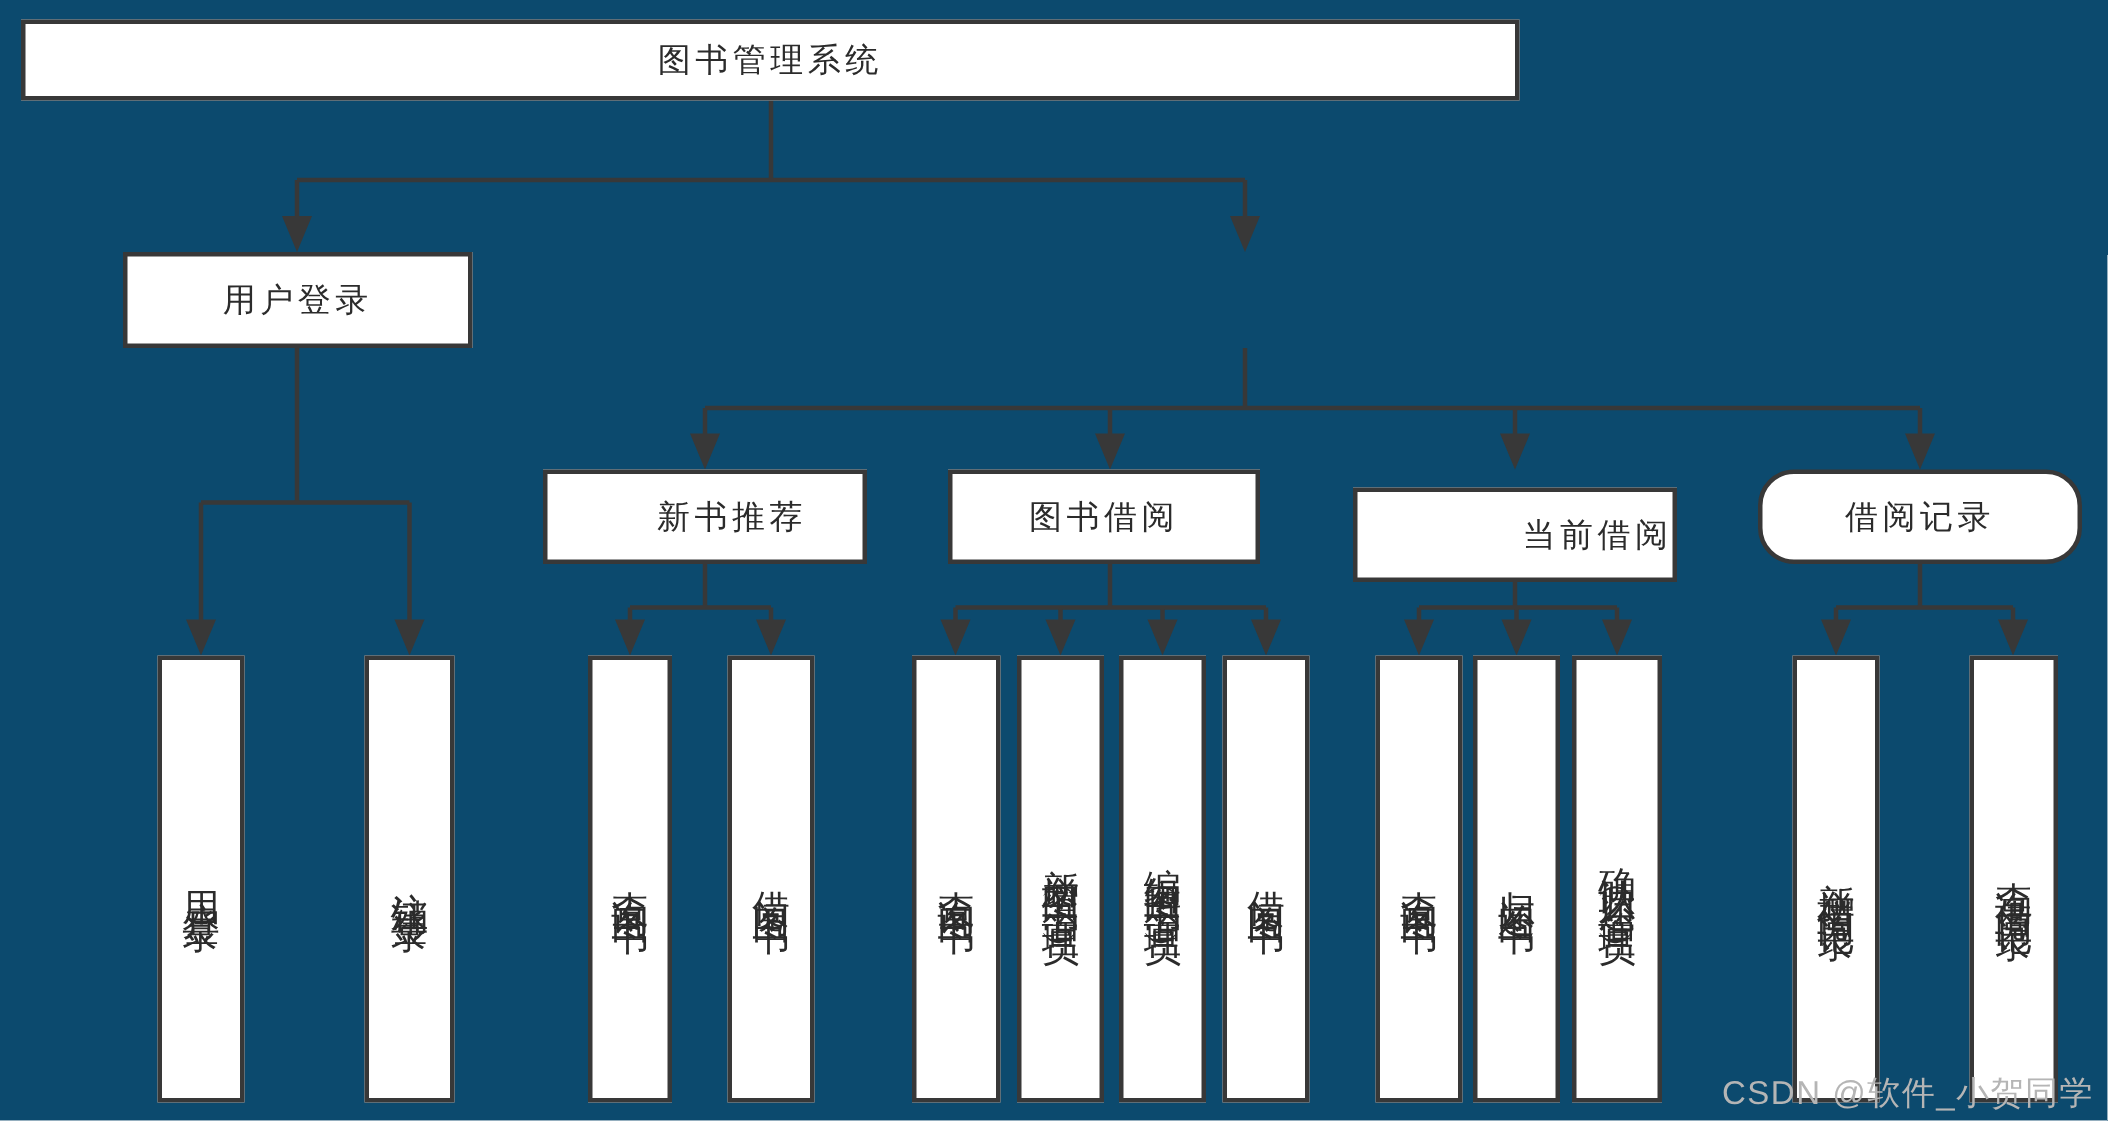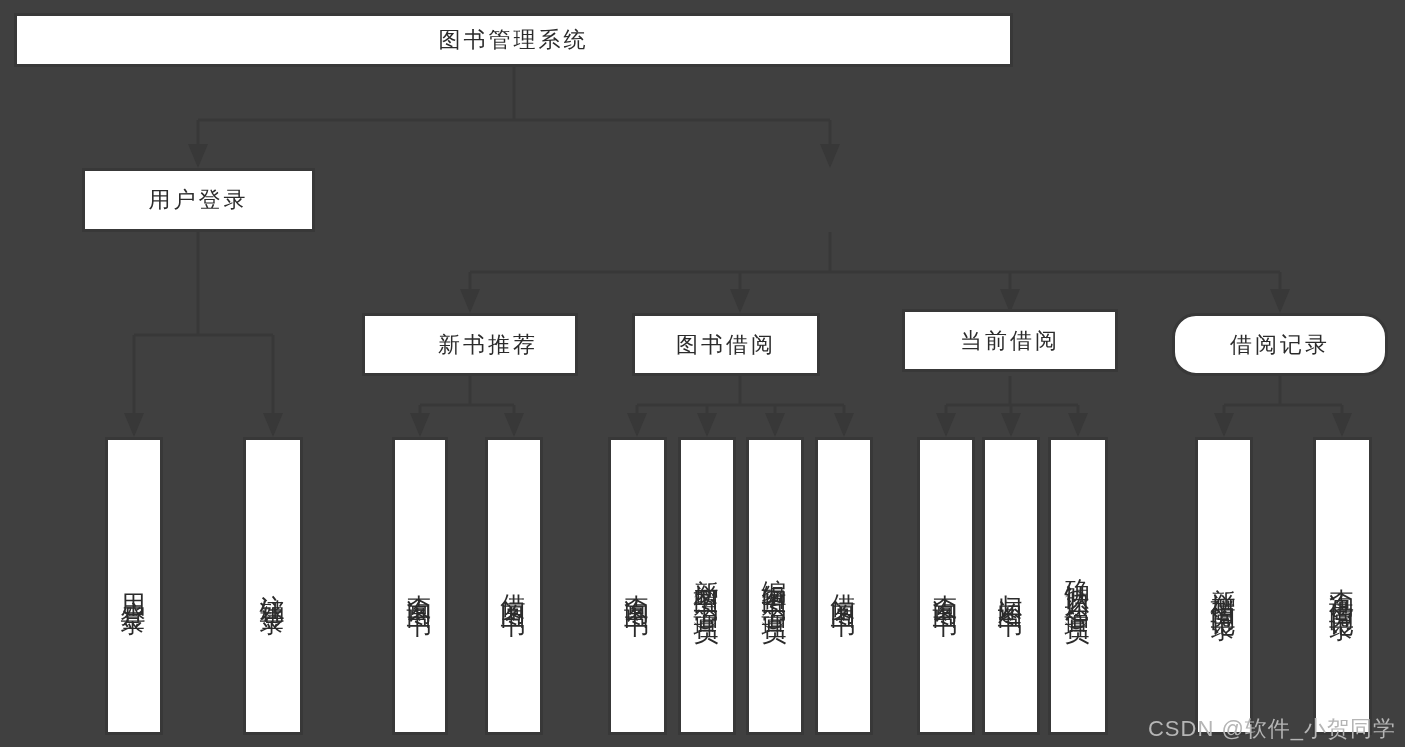--- a/index.html
+++ b/index.html
@@ -4,21 +4,21 @@
 <style>
   html, body {
     margin: 0;
     padding: 0;
     background: #ffffff;
   }
   .canvas {
     position: relative;
     width: 1405px;
     height: 747px;
-    background: #404040;
+    background: #0c4a6e;
     overflow: hidden;
     font-family: "Liberation Sans", sans-serif;
   }
   .wires {
     position: absolute;
     left: 0;
     top: 0;
   }
   .wire-path {
     fill: none;
@@ -128,24 +128,24 @@
     <span class="label">图书管理系统</span>
   </div>
 
   <div class="node h-node" style="left:82px; top:168px; width:233px; height:64px;">
     <span class="label">用户登录</span>
   </div>
 
   <div class="node h-node" style="left:362px; top:313px; width:216px; height:63px;padding-left:36px;">
     <span class="label">新书推荐</span>
   </div>
-  <div class="node h-node" style="left:632px; top:313px; width:188px; height:63px;">
+  <div class="node h-node" style="left:632px; top:313px; width:208px; height:63px;">
     <span class="label">图书借阅</span>
   </div>
-  <div class="node h-node" style="left:902px; top:309px; width:216px; height:63px;">
+  <div class="node h-node" style="left:902px; top:325px; width:216px; height:63px;justify-content:flex-end;">
     <span class="label">当前借阅</span>
   </div>
   <div class="node h-node" style="left:1172px; top:313px; width:216px; height:63px;border-radius:24px;">
     <span class="label">借阅记录</span>
   </div>
 
   <div class="node v-node" style="left:105px; top:437px; width:58px; height:298px;">
     <span class="label">用户登录</span>
   </div>
   <div class="node v-node" style="left:243px; top:437px; width:60px; height:298px;">

